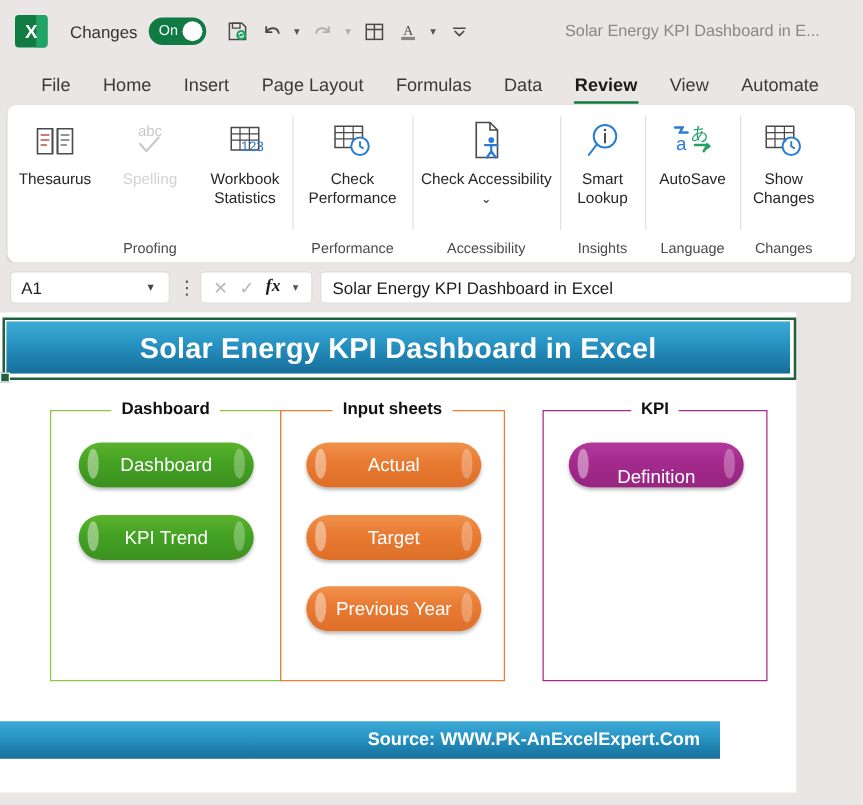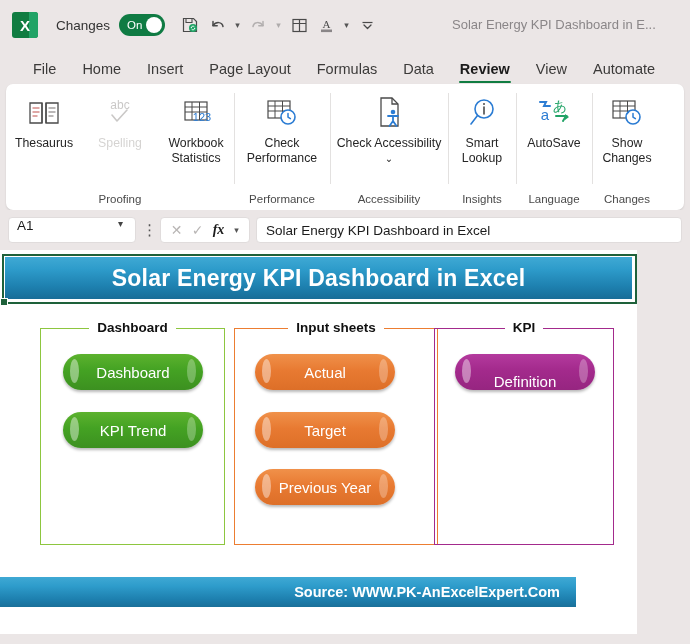--- a/index.html
+++ b/index.html
@@ -121,21 +121,21 @@
   
   .fbar {
     height: 40px; width: 690px;
     background: #ebe6e6;
     display: flex; align-items: center;
     padding: 0 8px; gap: 6px;
   }
   .namebox {
     width: 128px; height: 26px;
     background: #fff; border-radius: 4px;
-    display: flex; align-items: flex-start; justify-content: space-between;
+    display: flex; align-items: center; justify-content: space-between;
     padding: 0 8px;
     font-size: 13.5px; color: #1b1b1b;
     border: 1px solid #e0dcdc;
   }
   .namebox .chev { font-size: 10px; color: #444; }
   .dots { color: #555; font-size: 15px; width: 12px; text-align: center; }
   .fxgroup {
     height: 26px; background: #fff; border-radius: 4px;
     display: flex; align-items: center; gap: 2px; padding: 0 6px;
     border: 1px solid #e0dcdc;
@@ -470,21 +470,21 @@
         <b>Dashboard</b>
       </div>
       <div class="pill green" style="left:22px; top:25px; width:140px;">
         <span class="txt">Dashboard</span>
       </div>
       <div class="pill green" style="left:22px; top:83px; width:140px;">
         <span class="txt">KPI Trend</span>
       </div>
     </div>
 
-    <div class="gbox orange" style="left:234px; top:78px; width:204px; height:217px;">
+    <div class="gbox orange" style="left:224px; top:78px; width:180px; height:217px;">
       <div class="gtitle">
         <b>Input sheets</b>
       </div>
       <div class="pill orange" style="left:20px; top:25px; width:140px;">
         <span class="txt">Actual</span>
       </div>
       <div class="pill orange" style="left:20px; top:83px; width:140px;align-items:center;">
         <span class="txt">Target</span>
       </div>
       <div class="pill orange" style="left:20px; top:140px; width:140px;">

